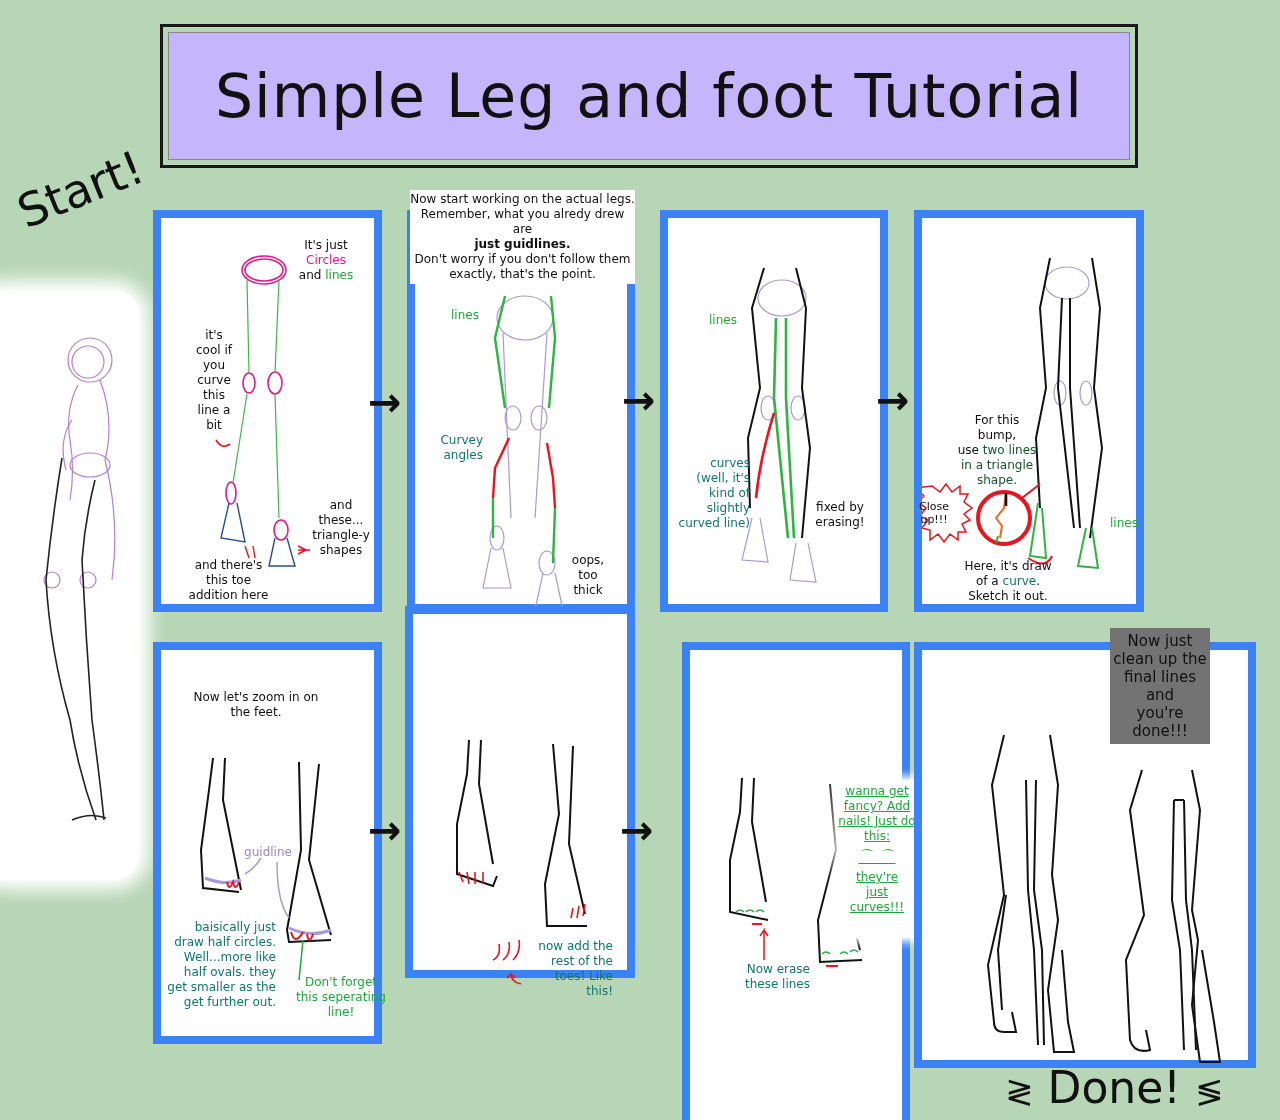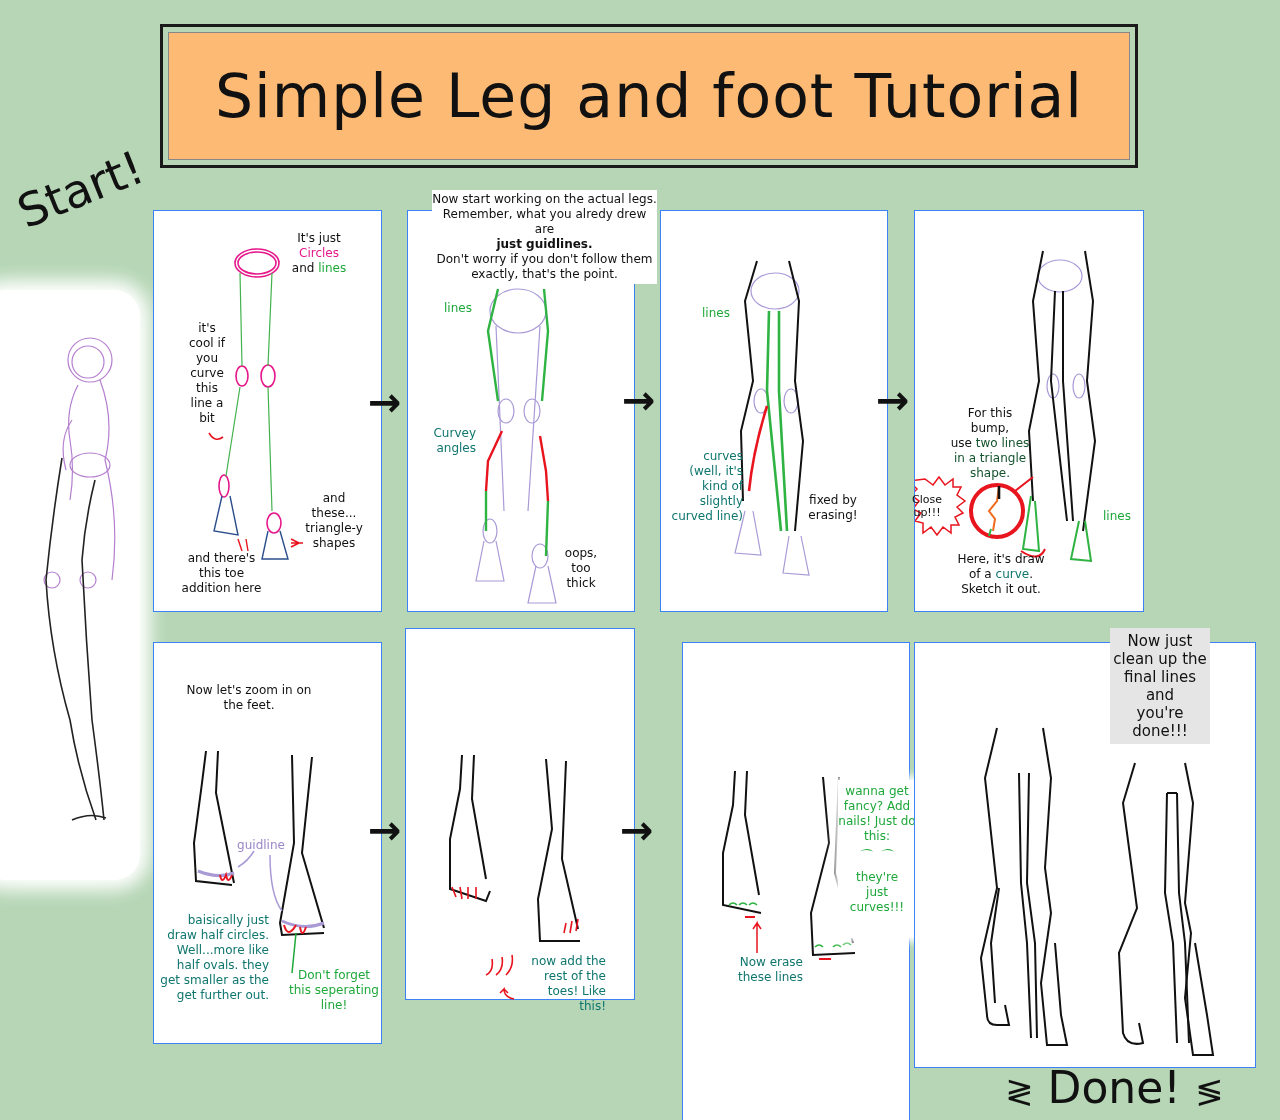--- a/index.html
+++ b/index.html
@@ -1,22 +1,22 @@
 <!DOCTYPE html>
 <html><head>
 <meta charset="utf-8">
 <style>
   html,body{margin:0;padding:0;}
   body{width:1280px;height:1120px;background:#b6d6b6;position:relative;overflow:hidden;font-family:"DejaVu Sans",sans-serif;color:#111;}
   .abs{position:absolute;}
-  .title-box{left:160px;top:24px;width:978px;height:144px;background:#fdba74;border:3px solid #1a1a1a;box-shadow:inset 0 0 0 5px #b6d6b6, inset 0 0 0 6px #888;box-sizing:border-box;display:flex;align-items:center;justify-content:center;}
+  .title-box{left:160px;top:24px;width:978px;height:144px;background:#c4b5fd;border:3px solid #1a1a1a;box-shadow:inset 0 0 0 5px #b6d6b6, inset 0 0 0 6px #888;box-sizing:border-box;display:flex;align-items:center;justify-content:center;}
   .title-box span{font-size:60px;letter-spacing:1px;font-family:"DejaVu Sans",sans-serif;}
   .start{left:30px;top:185px;font-size:46px;transform:rotate(-22deg);transform-origin:left bottom;font-family:"DejaVu Sans",sans-serif;}
   .figure-glow{left:-20px;top:290px;width:160px;height:590px;background:#fff;border-radius:26px;box-shadow:0 0 18px 10px #fff;}
-  .panel{background:#fff;border:1px solid #3b82f6;box-sizing:border-box;text-decoration:underline;}
+  .panel{background:#fff;border:8px solid #3b82f6;box-sizing:border-box;text-decoration:underline;}
   .txt{font-size:12px;line-height:15px;text-align:center;font-family:"DejaVu Sans",sans-serif;}
   .red{color:#0f766e;text-align:right;} .green{color:#1fa83a;} .pink{color:#e6178a;} .orange{color:#14532d;} .purple{color:#9a86c8;}
   .arrow{font-size:40px;line-height:40px;font-weight:bold;}
   .done{left:1005px;top:1062px;font-size:44px;font-family:"DejaVu Sans",sans-serif;}
   svg{position:absolute;left:0;top:0;}
   .tip-box{background:#fff;box-shadow:0 0 8px 4px #fff;}
 </style>
 </head>
 <body>
 
@@ -126,21 +126,21 @@
   <div class="abs txt red" style="left:8px;top:215px;width:60px;">
     <div>Curvey</div>
     <div>angles</div>
   </div>
   <div class="abs txt" style="left:150px;top:305px;width:46px;margin-top:30px;">
     <div>oops,</div>
     <div>too</div>
     <div>thick</div>
   </div>
 </div>
-<div class="abs txt" style="left:410px;top:190px;width:225px;background:#fff;padding:2px 0;margin-left:22px;">
+<div class="abs txt" style="left:410px;top:190px;width:225px;background:#fff;padding:2px 0;">
   <div>Now start working on the actual legs.</div>
   <div>Remember, what you alredy drew are</div>
   <div style="font-weight:bold">just guidlines.</div>
   <div>Don't worry if you don't follow them</div>
   <div>exactly, that's the point.</div>
 </div>
 
 <div class="abs arrow" style="left:622px;top:380px;">→</div>
 
 <div class="abs panel" style="left:660px;top:210px;width:228px;height:402px;">
@@ -249,21 +249,21 @@
   </div>
   <div class="abs txt green" style="left:135px;top:325px;width:90px;">
     <div>Don't forget</div>
     <div>this seperating</div>
     <div>line!</div>
   </div>
 </div>
 
 <div class="abs arrow" style="left:368px;top:810px;">→</div>
 
-<div class="abs panel" style="left:405px;top:628px;width:230px;height:372px;">
+<div class="abs panel" style="left:405px;top:606px;width:230px;height:372px;">
   <svg width="230" height="402">
     <g fill="none" stroke="#111" stroke-width="2">
       <path d="M56 126 L54 160 L44 210 L44 260 L80 272 L84 262"></path>
         <path d="M68 126 L66 170 L80 250"></path>
       <path d="M140 130 L146 200 L132 270 L134 312 L174 312"></path>
         <path d="M160 132 L156 230 L172 300"></path>
     </g>
     <path d="M46 258 l4 10 M54 258 l2 12 M62 258 l0 12 M70 258 l0 12" stroke="#e8141e" stroke-width="1.6"></path>
     <path d="M158 304 l2 -10 M164 304 l2 -12 M170 302 l2 -12" stroke="#e8141e" stroke-width="1.6"></path>
     <path d="M86 330 q2 12 -6 16 M96 328 q2 12 -6 18 M106 326 q2 12 -6 20" stroke="#e8141e" stroke-width="1.6" fill="none"></path>
@@ -290,21 +290,21 @@
     <path d="M46 262 q4 -4 8 0 M56 262 q4 -4 8 0 M66 262 q4 -4 8 0" stroke="#2fb342" stroke-width="1.6" fill="none"></path>
     <path d="M132 304 q4 -4 8 0 M150 304 q4 -4 8 0 M160 302 q4 -4 8 0" stroke="#2fb342" stroke-width="1.6" fill="none"></path>
     <path d="M62 274 h10 M136 316 h12" stroke="#e8141e" stroke-width="2"></path>
     <path d="M74 310 L74 280 l-4 6 M74 280 l4 6" stroke="#e8141e" stroke-width="1.5" fill="none"></path>
   </svg>
   <div class="abs txt red" style="left:30px;top:312px;width:90px;">
     <div>Now erase</div>
     <div>these lines</div>
   </div>
 </div>
-<div class="abs tip-box txt green" style="left:838px;top:780px;width:78px;padding:4px 0;height:150px;">
+<div class="abs tip-box txt green" style="left:838px;top:780px;width:78px;padding:4px 0;height:150px;text-decoration:underline;">
   <div>wanna get</div>
   <div>fancy? Add</div>
   <div>nails! Just do</div>
   <div>this:</div>
   <div style="font-size:16px;line-height:26px;">⌒ ⌒</div>
   <div>they're</div>
   <div>just</div>
   <div>curves!!!</div>
 </div>
 
@@ -319,21 +319,21 @@
         <path d="M114 130 L112 240 L120 300 L122 395"></path>
       <path d="M84 245 L76 300 L80 360"></path>
       <path d="M220 120 L208 160 L222 265 L204 310 L208 390 q4 14 20 10 l-4 -20"></path>
       <path d="M270 120 L278 160 L270 260 L276 290 L270 355 L278 412 h20 l-6 -40 L280 300"></path>
       <path d="M252 150 L250 250 L258 300 L262 400"></path>
         <path d="M262 150 L264 250 L270 300 L274 400"></path>
       <path d="M252 150 h10"></path>
     </g>
   </svg>
 </div>
-<div class="abs txt" style="left:1110px;top:628px;width:100px;background:#e5e5e5;font-size:15px;line-height:18px;padding:4px 0;">
+<div class="abs txt" style="left:1110px;top:628px;width:100px;background:#737373;font-size:15px;line-height:18px;padding:4px 0;">
   <div>Now just</div>
   <div>clean up the</div>
   <div>final lines and</div>
   <div>you're done!!!</div>
 </div>
 
 <div class="abs done">
   <span style="font-size:34px;">≷</span>
   <span>Done!</span>
   <span style="font-size:34px;">≶</span>

